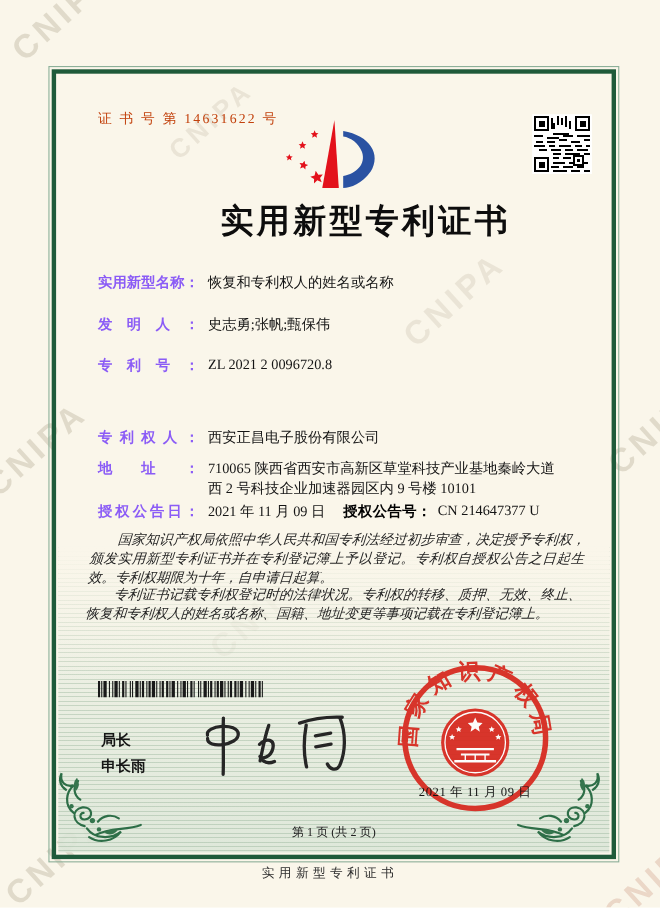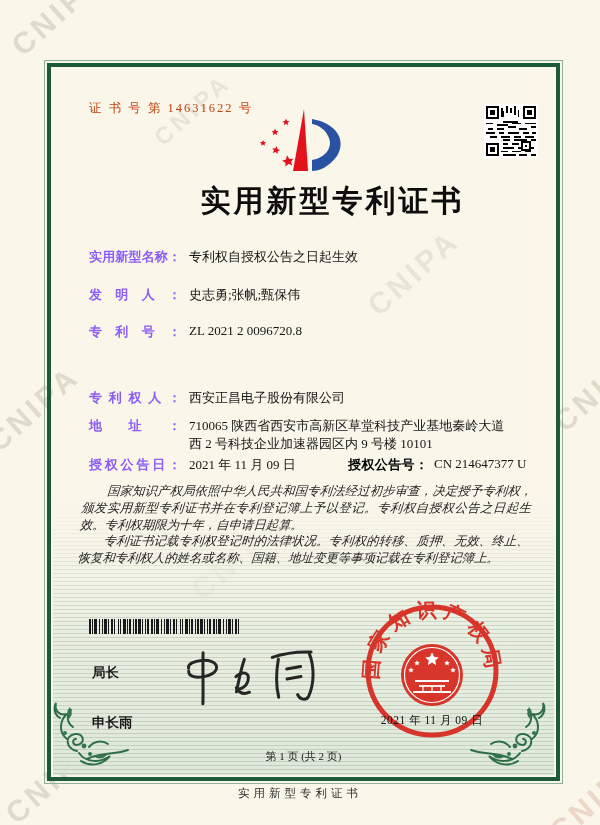--- a/index.html
+++ b/index.html
@@ -57,21 +57,21 @@
   .f-val .l2{display:block;}
   .legal{
     left:29px;top:416px;width:450px;z-index:3;
     font-size:12.4px;line-height:16.8px;text-align:justify;
     font-style:italic;color:#242424;
     transform:skewX(-4deg);
   }
   .legal p{margin:0;text-indent:2em;}
   .barcode{left:38px;top:552px;z-index:3;}
   .sig-title{left:41px;top:597px;z-index:4;font-family:"Liberation Sans","DejaVu Sans",sans-serif;font-weight:bold;font-size:13.5px;color:#161616;}
-  .sig-name{left:41px;top:621px;z-index:4;font-family:"Liberation Sans","DejaVu Sans",sans-serif;font-weight:bold;font-size:13.5px;color:#161616;margin-top:26px;}
+  .sig-name{left:41px;top:621px;z-index:4;font-family:"Liberation Sans","DejaVu Sans",sans-serif;font-weight:bold;font-size:13.5px;color:#161616;}
   .sig-hand{left:120px;top:578px;z-index:4;}
   .seal{left:309px;top:532px;z-index:3;opacity:0.93;}
   .seal-date{
     left:309px;top:646px;width:144px;text-align:center;z-index:4;
     font-size:11.5px;color:#131313;letter-spacing:0.5px;white-space:nowrap;
   }
   .page-no{left:0;top:682px;width:100%;text-align:center;font-size:11px;color:#222;z-index:3;}
   .flourish{z-index:5;}
   .footer-note{
     top:786px;left:0;width:100%;text-align:center;z-index:3;
@@ -139,37 +139,37 @@
         <use href="#st" transform="translate(19,25) scale(0.7)"></use>
         <use href="#st" transform="translate(7,36) scale(0.62)"></use>
         <use href="#st" transform="translate(20,43) scale(0.8) rotate(12)"></use>
         <use href="#st" transform="translate(32,54) scale(1.15) rotate(-10)"></use>
       </svg>
     </div>
 
     <div class="abs title">实用新型专利证书</div>
 
     <div class="abs f-row" style="top:181px;">
-      <span class="f-lbl">实用新型名称：</span><span class="f-val">专利权自授权公告之日起生效</span>
+      <span class="f-lbl">实用新型名称：</span><span class="f-val">恢复和专利权人的姓名或名称</span>
     </div>
     <div class="abs f-row" style="top:219px;">
       <span class="f-lbl">发明人：</span><span class="f-val">史志勇;张帆;甄保伟</span>
     </div>
     <div class="abs f-row" style="top:256px;">
       <span class="f-lbl">专利号：</span><span class="f-val">ZL 2021 2 0096720.8</span>
     </div>
     <div class="abs f-row" style="top:322px;">
       <span class="f-lbl">专利权人：</span><span class="f-val">西安正昌电子股份有限公司</span>
     </div>
     <div class="abs f-row" style="top:350px;">
       <span class="f-lbl">地址：</span><span class="f-val"><span>710065 陕西省西安市高新区草堂科技产业基地秦岭大道</span><span class="l2">西 2 号科技企业加速器园区内 9 号楼 10101</span></span>
     </div>
     <div class="abs f-row" style="top:389px;">
       <span class="f-lbl">授权公告日：</span><span class="f-val">2021 年 11 月 09 日</span>
-      <span class="abs" style="left:223px;top:0;margin-left:36px;">
+      <span class="abs" style="left:223px;top:0;">
         <span class="f-lbl2">授权公告号：</span><span class="f-val">CN 214647377 U</span>
       </span>
     </div>
 
     <div class="abs legal">
       <p>国家知识产权局依照中华人民共和国专利法经过初步审查，决定授予专利权，颁发实用新型专利证书并在专利登记簿上予以登记。专利权自授权公告之日起生效。专利权期限为十年，自申请日起算。</p>
       <p>专利证书记载专利权登记时的法律状况。专利权的转移、质押、无效、终止、恢复和专利权人的姓名或名称、国籍、地址变更等事项记载在专利登记簿上。</p>
     </div>
 
     <div class="abs barcode">

